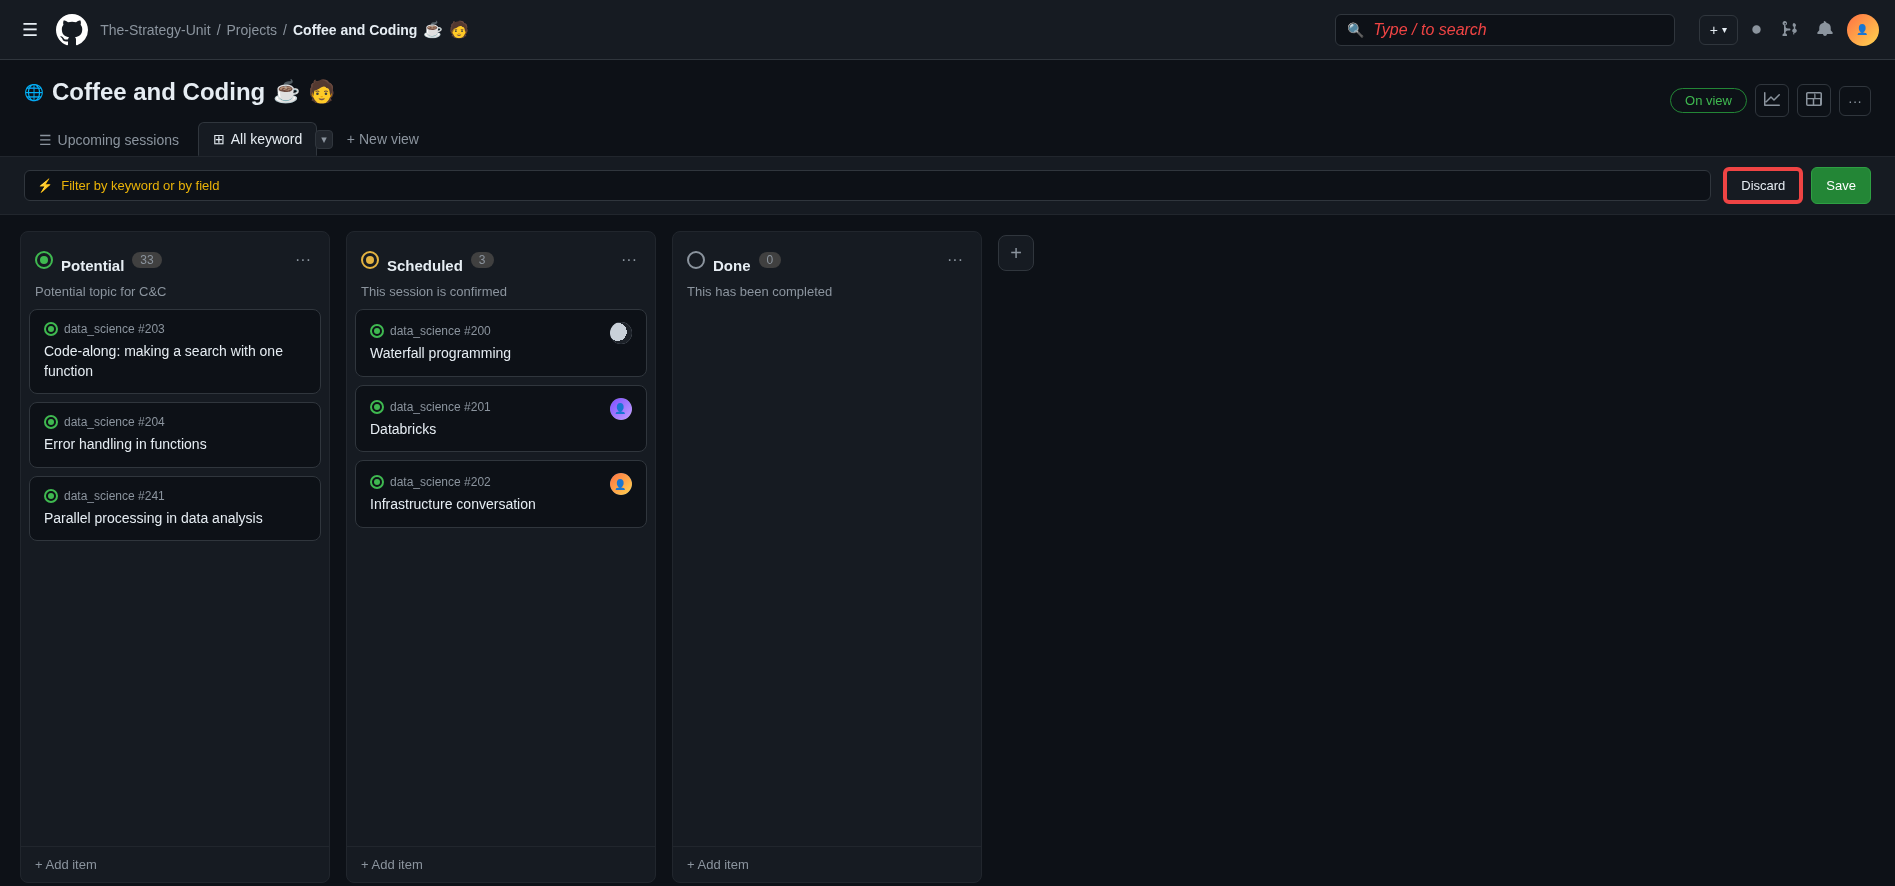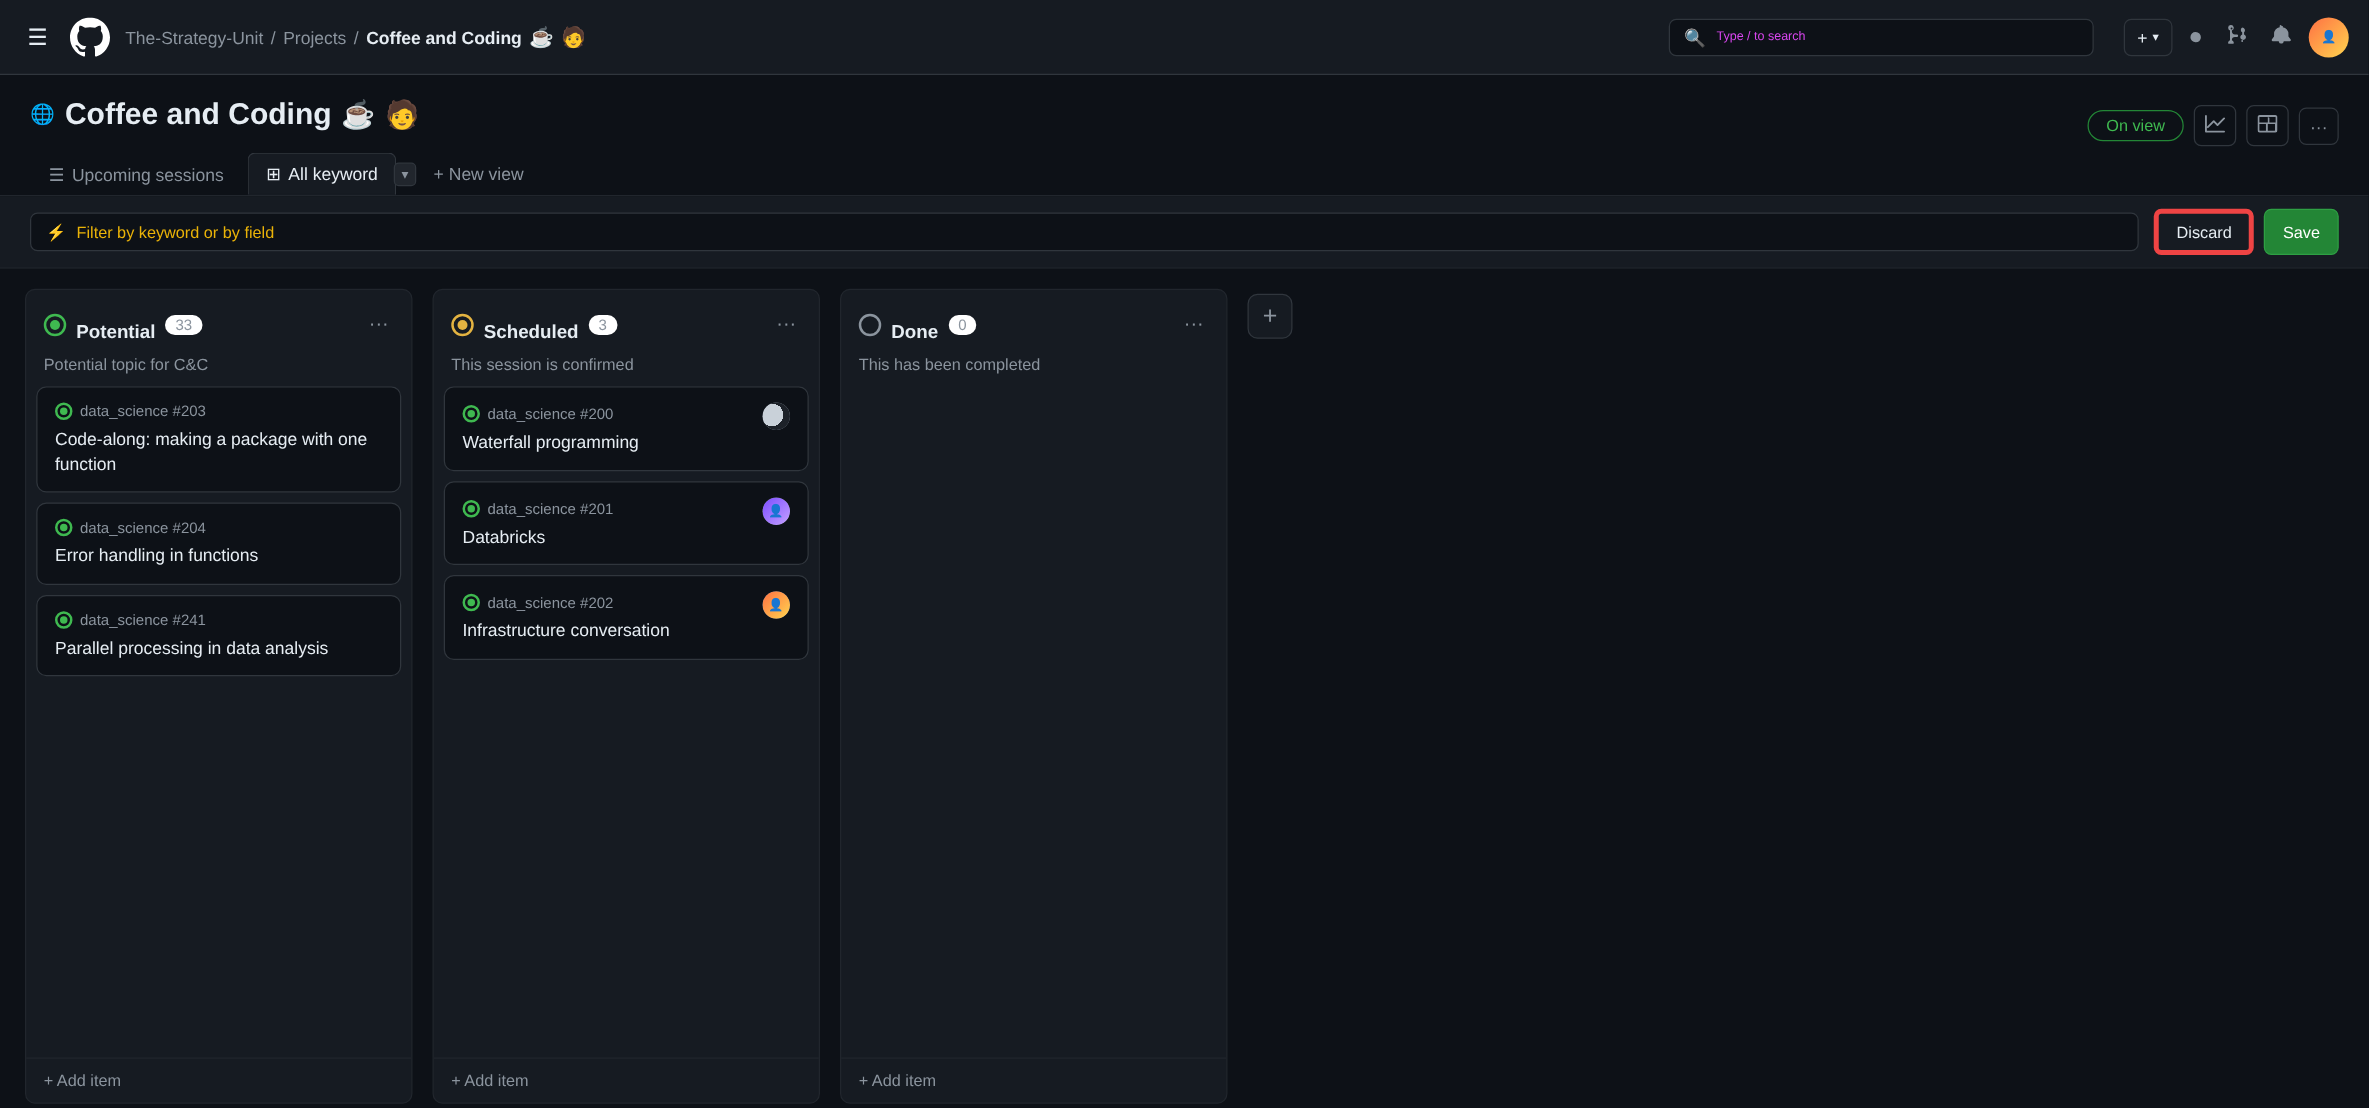--- a/index.html
+++ b/index.html
@@ -294,21 +294,21 @@
     .potential .status-dot-inner { background: #3fb950; }
     .scheduled .status-dot-inner { background: #e3b341; }
 
     .column-name {
       font-weight: 600;
       font-size: 15px;
       color: #e6edf3;
       margin-top: 11px;
     }
     .column-count {
-      background: #ffffff;
+      background: #404040;
       color: #8b949e;
       border-radius: 20px;
       padding: 1px 8px;
       font-size: 12px;
       font-weight: 500;
     }
     .column-menu-btn {
       margin-left: auto;
       background: none;
       border: none;
@@ -439,21 +439,21 @@
     <span class="sep">/</span>
     <span style="cursor:pointer;color:#8b949e;">Projects</span>
     <span class="sep">/</span>
     <span class="project-name">Coffee and Coding</span>
     <span style="font-size:16px;">☕</span>
     <span style="font-size:16px;">🧑</span>
   </div>
 
   <div class="nav-search">
     <span style="font-size:14px;">🔍</span>
-    <span style="font-size:10px;color:#d946ef;">Type / to search</span>
+    <span style="font-size:16px;color:#ef4444;font-style:italic;">Type / to search</span>
   </div>
 
   <div class="nav-actions">
     <button class="nav-btn">
       <span>+</span>
       <span style="font-size:10px;">▾</span>
     </button>
     <button class="nav-icon-btn" style="font-size:18px;">⏺</button>
     <button class="nav-icon-btn">
       <svg width="16" height="16" viewBox="0 0 16 16" fill="#8b949e">
@@ -539,21 +539,21 @@
         <div class="card">
       <div class="card-header-row">
         <div class="card-meta">
           <div class="card-meta-icon">
             <div class="card-meta-icon-inner"></div>
           </div>
           <span class="card-repo-label">data_science #203</span>
         </div>
 
       </div>
-      <p class="card-title">Code-along: making a package with one function</p>
+      <p class="card-title">Code-along: making a search with one function</p>
     </div>
         <div class="card">
       <div class="card-header-row">
         <div class="card-meta">
           <div class="card-meta-icon">
             <div class="card-meta-icon-inner"></div>
           </div>
           <span class="card-repo-label">data_science #204</span>
         </div>
 

